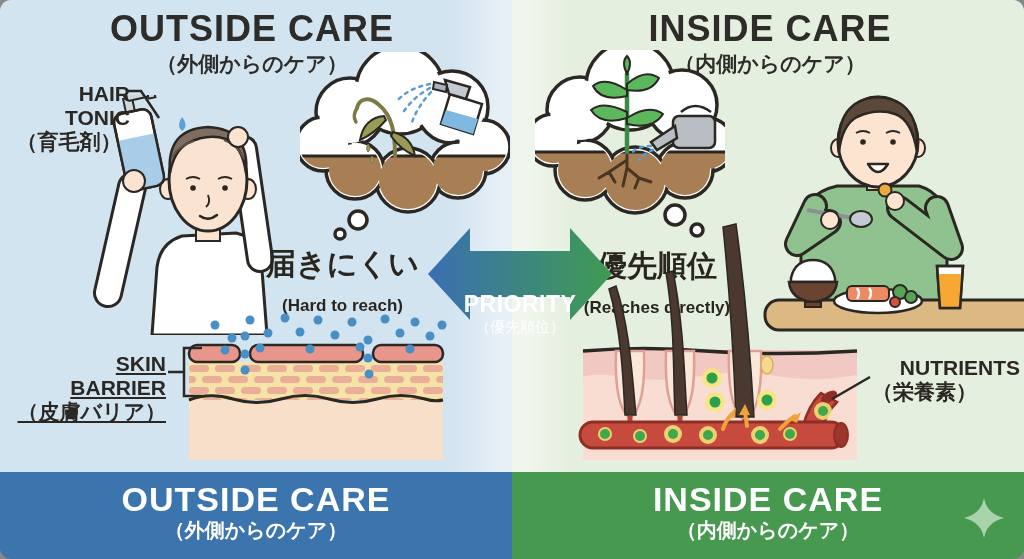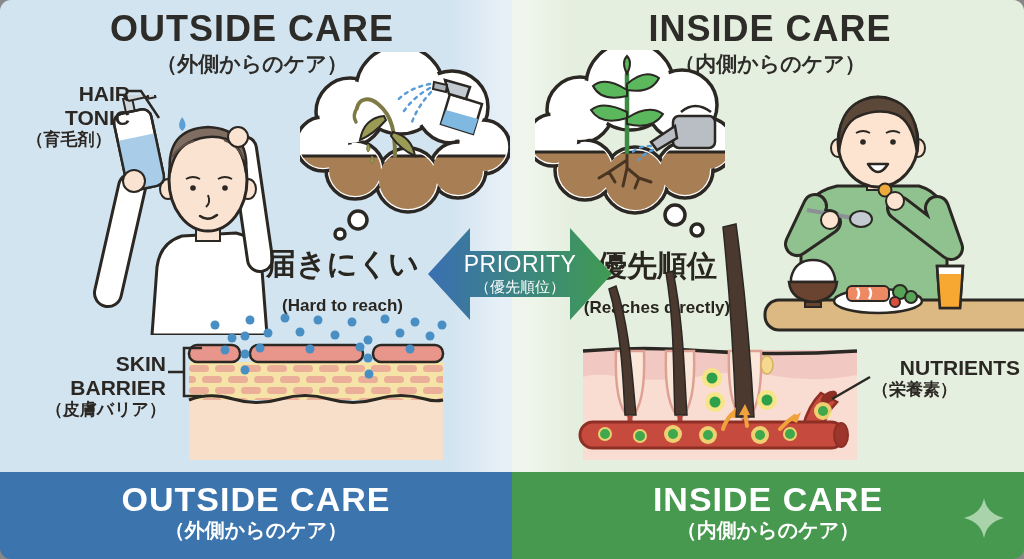--- a/index.html
+++ b/index.html
@@ -9,26 +9,26 @@
   #bg-left{left:0;width:512px;background:#d3e4f1;}
   #bg-right{left:512px;width:512px;background:#e5efdf;}
   #seam{position:absolute;left:452px;top:0;width:120px;height:472px;pointer-events:none;
         background:linear-gradient(90deg,rgba(255,255,255,0),rgba(255,255,255,.45) 42%,rgba(255,255,255,.45) 58%,rgba(255,255,255,0));}
   .abs{position:absolute;}
   .title-block{text-align:center;line-height:1.05;}
   .title-en{font-size:36px;font-weight:800;letter-spacing:1px;color:#2d2c28;}
   .title-ja{font-size:21px;font-weight:700;margin-top:5px;color:#2d2c28;}
   .callout{line-height:1.15;}
   .callout .en{font-size:21px;font-weight:800;color:#2b2723;text-align:right;}
-  .callout .ja{font-size:17px;font-weight:700;color:#2b2723;}
+  .callout .ja{font-size:21px;font-weight:700;color:#2b2723;}
   .result{text-align:center;line-height:1.05;}
   .result .ja{font-size:30px;font-weight:800;color:#29261f;}
   .result .en{font-size:17px;font-weight:700;margin-top:17px;color:#29261f;}
   #priority-text{width:186px;text-align:center;color:#fff;line-height:1.1;}
-  #priority-text .en{font-size:23px;font-weight:400;letter-spacing:.5px;}
+  #priority-text .en{font-size:23px;font-weight:700;letter-spacing:.5px;margin-top:40px;}
   #priority-text .ja{font-size:15px;font-weight:400;margin-top:2px;}
   .footer{position:absolute;top:472px;height:87px;text-align:center;color:#fff;}
   #footer-left{left:0;width:512px;background:#3c74ae;}
   #footer-right{left:512px;width:512px;background:#47994f;}
   .footer .f-en{font-size:34px;font-weight:800;letter-spacing:1px;margin-top:10px;line-height:1;}
   .footer .f-ja{font-size:20px;font-weight:700;margin-top:4px;line-height:1;}
   svg{display:block;}
 </style>
 </head>
 <body>
@@ -285,21 +285,21 @@
       <circle cx="40" cy="42" r="4.5"></circle>
       <circle cx="60" cy="28" r="4.5"></circle>
         <circle cx="60" cy="46" r="4.5"></circle>
         <circle cx="60" cy="62" r="4.5"></circle>
       <circle cx="183" cy="32" r="4.5"></circle>
         <circle cx="183" cy="50" r="4.5"></circle>
         <circle cx="184" cy="66" r="4.5"></circle>
     </g>
   </svg>
 
-  <div class="abs callout" style="left:16px;top:352px;width:150px;text-align:right;">
+  <div class="abs callout" style="left:16px;top:352px;width:150px;text-align:right;text-decoration:underline;">
     <div class="en">SKIN BARRIER</div>
     <div class="ja">（皮膚バリア）</div>
   </div>
   <svg class="abs" style="left:168px;top:340px;" width="34" height="62" viewBox="0 0 34 62">
     <path d="M34,8 L16,8 L16,56 L34,56 M0,32 L16,32" fill="none" stroke="#2b2723" stroke-width="2.5"></path>
   </svg>
 
   <svg class="abs" style="left:735px;top:80px;" width="289" height="255" viewBox="0 0 289 255">
 
     <path d="M66,228 L66,150 Q66,114 102,106 L184,106 Q212,114 212,150 L212,228 Z" fill="#8fc28f" stroke="#2b2723" stroke-width="3"></path>

